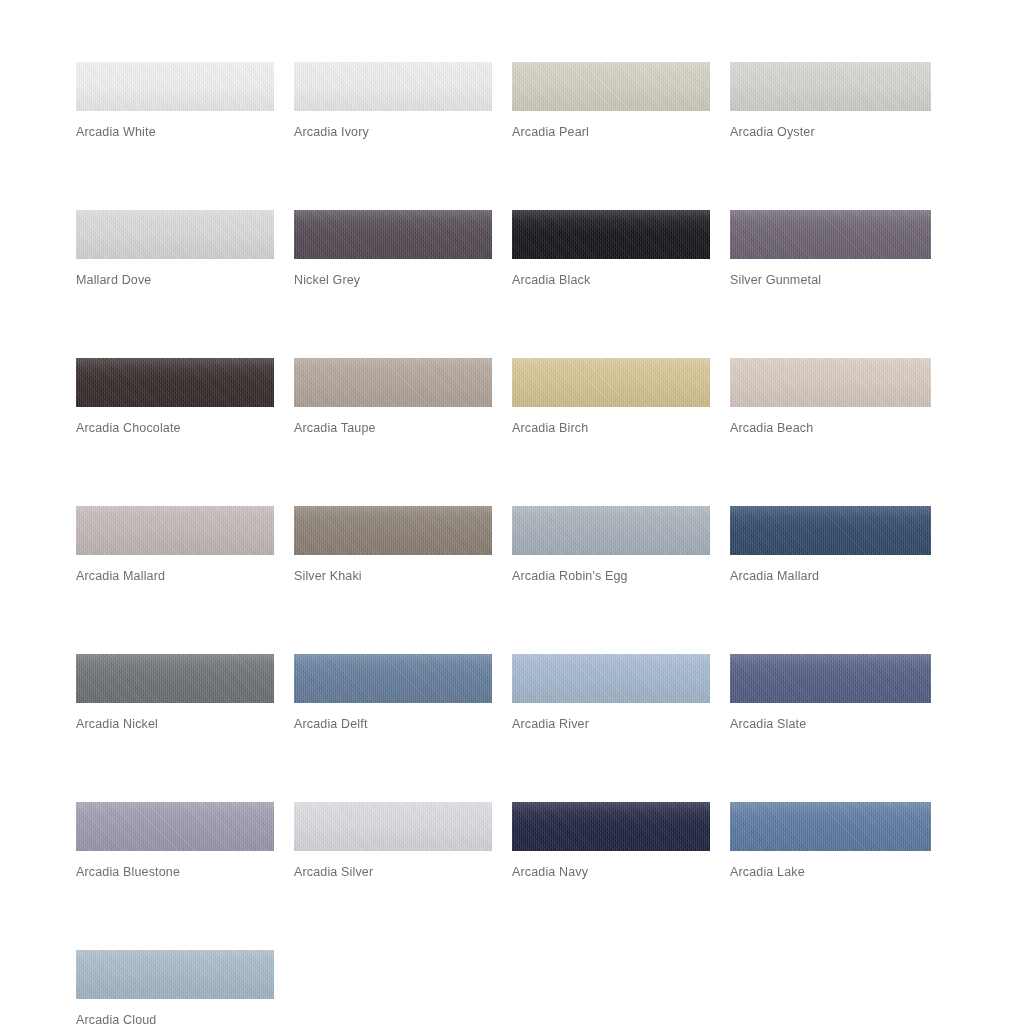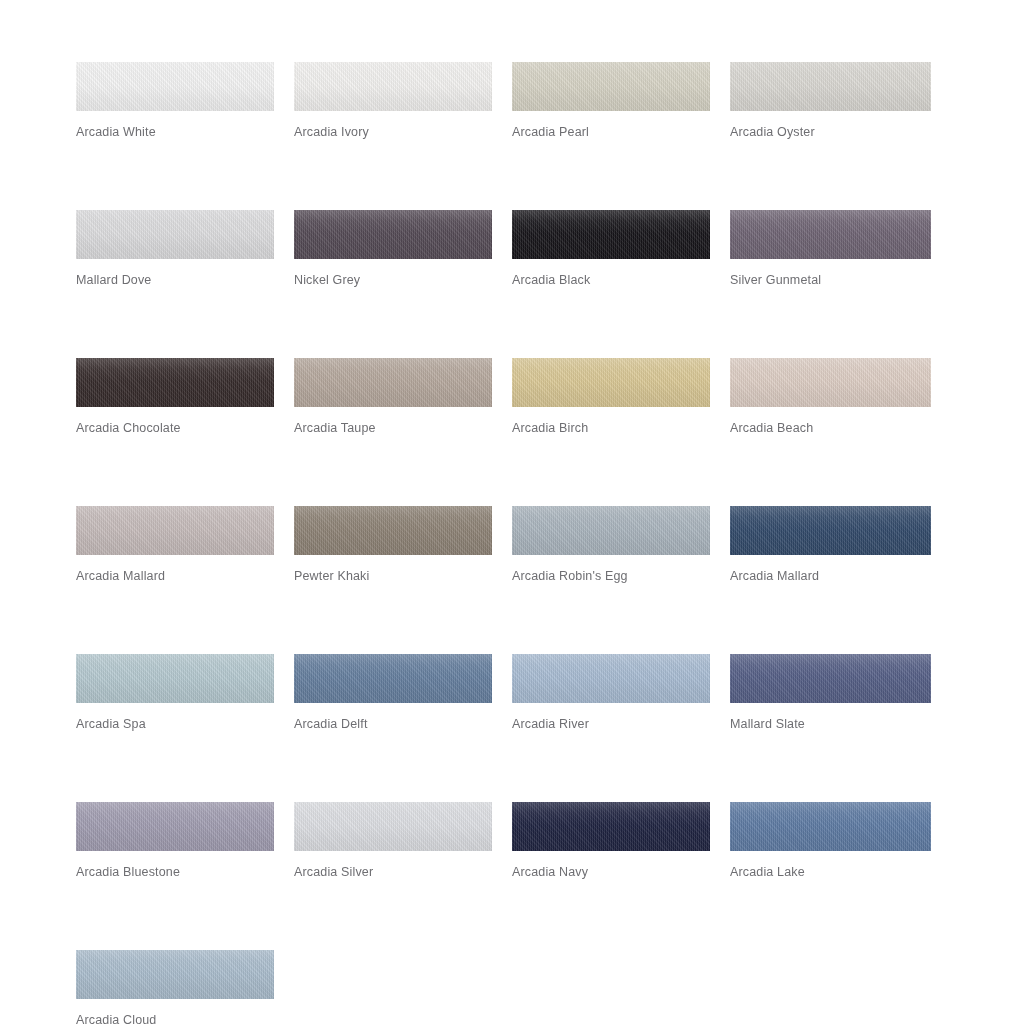--- a/index.html
+++ b/index.html
@@ -144,45 +144,45 @@
       <div class="swatch-cell">
         <div class="swatch-chip" style="background-color: rgb(221, 205, 195);"></div>
         <span class="swatch-label">Arcadia Beach</span>
       </div>
       <div class="swatch-cell">
         <div class="swatch-chip" style="background-color: rgb(197, 187, 186);"></div>
         <span class="swatch-label">Arcadia Mallard</span>
       </div>
       <div class="swatch-cell">
         <div class="swatch-chip" style="background-color: rgb(141, 130, 117);"></div>
-        <span class="swatch-label">Pewter Khaki</span>
+        <span class="swatch-label">Silver Khaki</span>
       </div>
       <div class="swatch-cell">
         <div class="swatch-chip" style="background-color: rgb(169, 180, 189);"></div>
         <span class="swatch-label">Arcadia Robin's Egg</span>
       </div>
       <div class="swatch-cell">
         <div class="swatch-chip" style="background-color: rgb(49, 73, 106);"></div>
         <span class="swatch-label">Arcadia Mallard</span>
       </div>
       <div class="swatch-cell">
-        <div class="swatch-chip" style="background-color: rgb(180, 200, 207);"></div>
-        <span class="swatch-label">Arcadia Spa</span>
+        <div class="swatch-chip" style="background-color: rgb(110, 115, 118);"></div>
+        <span class="swatch-label">Arcadia Nickel</span>
       </div>
       <div class="swatch-cell">
         <div class="swatch-chip" style="background-color: rgb(100, 126, 158);"></div>
         <span class="swatch-label">Arcadia Delft</span>
       </div>
       <div class="swatch-cell">
         <div class="swatch-chip" style="background-color: rgb(167, 187, 210);"></div>
         <span class="swatch-label">Arcadia River</span>
       </div>
       <div class="swatch-cell">
         <div class="swatch-chip" style="background-color: rgb(84, 94, 133);"></div>
-        <span class="swatch-label">Mallard Slate</span>
+        <span class="swatch-label">Arcadia Slate</span>
       </div>
       <div class="swatch-cell">
         <div class="swatch-chip" style="background-color: rgb(160, 156, 176);"></div>
         <span class="swatch-label">Arcadia Bluestone</span>
       </div>
       <div class="swatch-cell">
         <div class="swatch-chip" style="background-color: rgb(220, 222, 226);"></div>
         <span class="swatch-label">Arcadia Silver</span>
       </div>
       <div class="swatch-cell">

